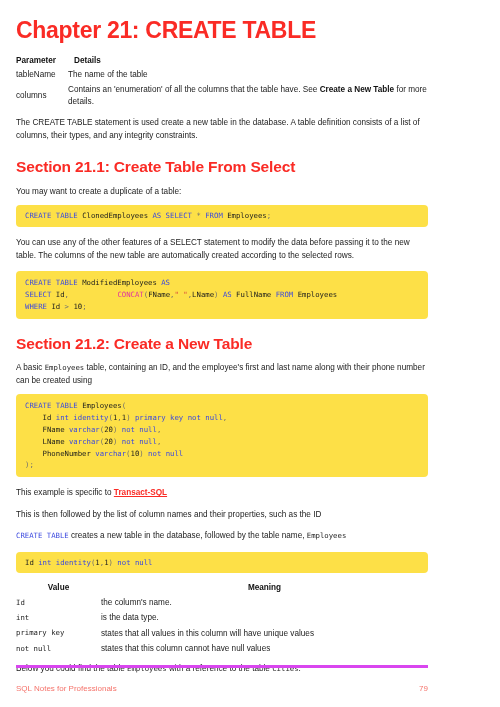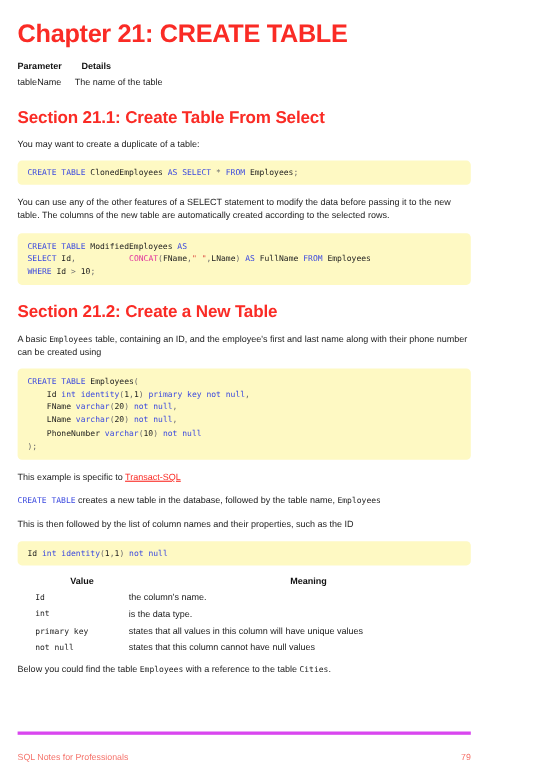--- a/index.html
+++ b/index.html
@@ -56,20 +56,21 @@
   .kw  { color: #3b49df; }
   .fn  { color: #e0359e; margin-left: 44px; }
   .str { color: #d9413a; }
   .num { color: #1c1c1c; }
   .pun { color: #6e6e6e; }
   .plain { color: #1c1c1c; }
 
   a.link {
     color: #fa2b25;
     text-decoration: underline;
+    font-weight: bold;
   }
   .bold { font-weight: bold; color: #111; }
 
   
   table.param-table {
     width: 100%;
     border-collapse: collapse;
     margin: 0 0 8px 0;
   }
   table.param-table th {
@@ -84,38 +85,38 @@
     font-size: 8.2px;
     line-height: 1.5;
     vertical-align: middle;
     padding: 1px 0;
     color: #1c1c1c;
   }
   table.param-table td.k { width: 46px; white-space: nowrap; padding-right: 6px; }
 
   
   pre.code-block {
-    background: #fef9c3;
+    background: #fde047;
     border-radius: 4px;
     margin: 0 0 10px 0;
     padding: 6px 9px;
     font-family: "DejaVu Sans Mono", "Liberation Mono", monospace;
     font-size: 7.3px;
     line-height: 1.62;
     white-space: pre;
     color: #1c1c1c;
     overflow: hidden;
   }
   pre.code-block.single { padding: 5px 9px; }
 
   
   table.value-table {
     width: 100%;
     border-collapse: collapse;
-    margin: 3px 0 6px 16px;
+    margin: 3px 0 6px 0;
   }
   table.value-table th {
     font-size: 8.2px;
     font-weight: bold;
     color: #111;
     padding: 0 0 3px 0;
   }
   table.value-table th.th-value { width: 80px; text-align: center; }
   table.value-table th.th-meaning { text-align: center; }
   table.value-table td {
@@ -167,23 +168,28 @@
       <tr>
         <th>Parameter</th>
         <th class="details-col">Details</th>
       </tr>
     </thead>
     <tbody>
       <tr>
         <td class="k">tableName</td>
         <td>The name of the table</td>
       </tr>
+      <tr>
+        <td class="k">columns</td>
+        <td><span>Contains an 'enumeration' of all the columns that the table have. See </span><span class="bold">Create a New Table</span><span> for more details.</span></td>
+      </tr>
     </tbody>
   </table>
 
+  <p class="body">The CREATE TABLE statement is used create a new table in the database. A table definition consists of a list of columns, their types, and any integrity constraints.</p>
 
   <h2 class="section-title">Section 21.1: Create Table From Select</h2>
 
   <p class="body tight">You may want to create a duplicate of a table:</p>
 
   <pre class="code-block single"><span class="kw">CREATE TABLE</span> <span class="plain">ClonedEmployees</span> <span class="kw">AS SELECT</span> <span class="pun">*</span> <span class="kw">FROM</span> <span class="plain">Employees</span><span class="pun">;</span></pre>
 
   <p class="body">You can use any of the other features of a SELECT statement to modify the data before passing it to the new table. The columns of the new table are automatically created according to the selected rows.</p>
 
   <pre class="code-block"><span class="kw">CREATE TABLE</span> <span class="plain">ModifiedEmployees</span> <span class="kw">AS</span>
@@ -196,23 +202,23 @@
 
   <pre class="code-block"><span class="kw">CREATE TABLE</span> <span class="plain">Employees</span><span class="pun">(</span>
     <span class="plain">Id</span> <span class="kw">int identity</span><span class="pun">(</span><span class="num">1</span><span class="pun">,</span><span class="num">1</span><span class="pun">)</span> <span class="kw">primary key</span> <span class="kw">not null</span><span class="pun">,</span>
     <span class="plain">FName</span> <span class="kw">varchar</span><span class="pun">(</span><span class="num">20</span><span class="pun">)</span> <span class="kw">not null</span><span class="pun">,</span>
     <span class="plain">LName</span> <span class="kw">varchar</span><span class="pun">(</span><span class="num">20</span><span class="pun">)</span> <span class="kw">not null</span><span class="pun">,</span>
     <span class="plain">PhoneNumber</span> <span class="kw">varchar</span><span class="pun">(</span><span class="num">10</span><span class="pun">)</span> <span class="kw">not null</span>
 <span class="pun">);</span></pre>
 
   <p class="body"><span>This example is specific to </span><a class="link" href="#">Transact-SQL</a></p>
 
+  <p class="body">This is then followed by the list of column names and their properties, such as the ID</p>
+
   <p class="body"><span class="inline-code kw">CREATE TABLE</span><span> creates a new table in the database, followed by the table name, </span><span class="inline-code">Employees</span></p>
-
-  <p class="body">This is then followed by the list of column names and their properties, such as the ID</p>
 
   <pre class="code-block single"><span class="plain">Id</span> <span class="kw">int identity</span><span class="pun">(</span><span class="num">1</span><span class="pun">,</span><span class="num">1</span><span class="pun">)</span> <span class="kw">not null</span></pre>
 
   <table class="value-table">
     <thead>
       <tr>
         <th class="th-value">Value</th>
         <th class="th-meaning">Meaning</th>
       </tr>
     </thead>

